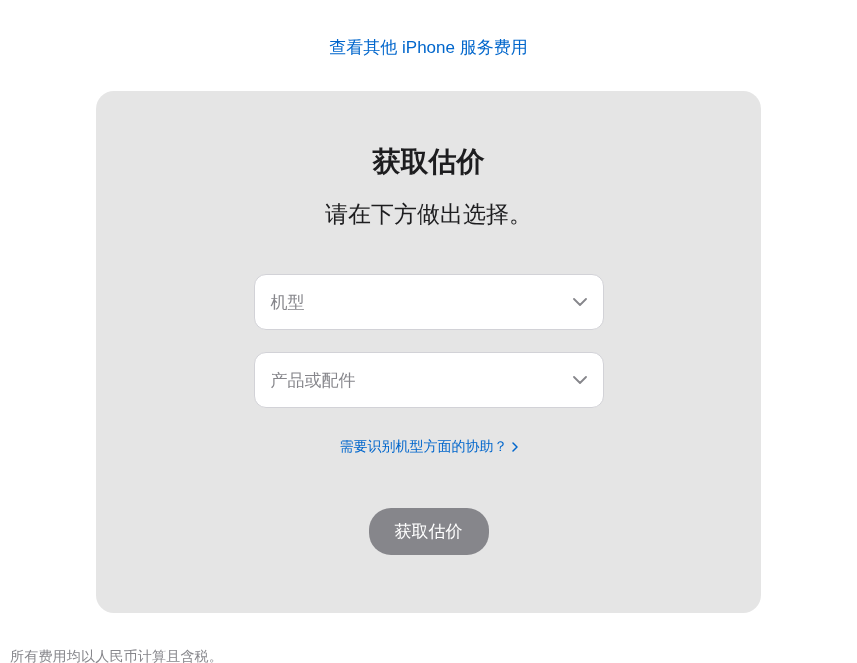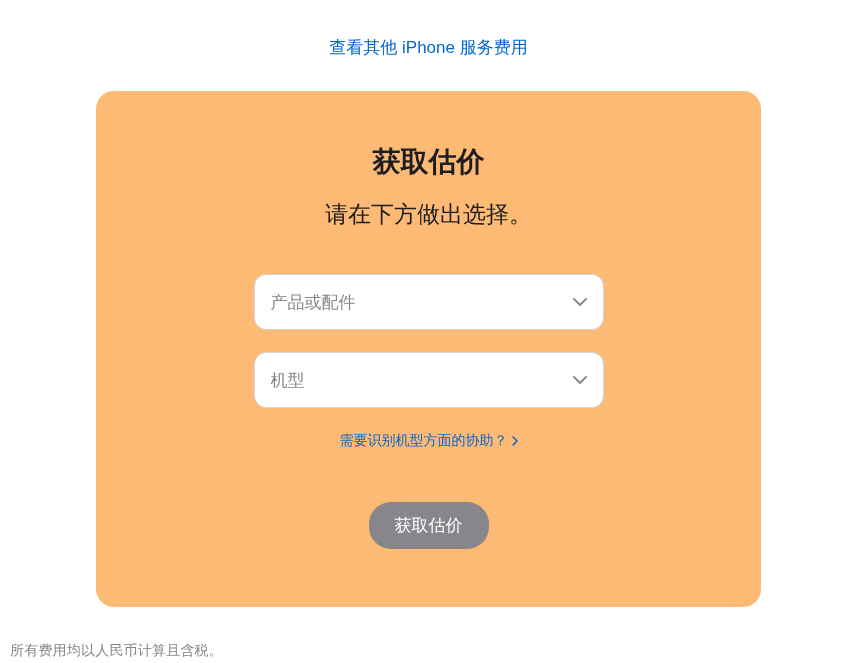--- a/index.html
+++ b/index.html
@@ -21,21 +21,21 @@
     .top-link {
       text-align: center;
       padding: 36px 0 32px;
     }
     .top-link a {
       color: #0066cc;
       text-decoration: none;
       font-size: 17px;
     }
     .card {
-      background: #fdba74;
+      background: #e5e5e5;
       border-radius: 18px;
       width: 665px;
       margin: 0 auto;
       padding: 52px 40px 58px;
       text-align: center;
     }
     .card-title {
       font-size: 28px;
       font-weight: 600;
       color: #1d1d1f;
@@ -77,21 +77,21 @@
     }
     .chevron svg {
       display: block;
     }
     .help-link {
       display: inline-flex;
       align-items: center;
       color: #0066cc;
       text-decoration: none;
       font-size: 14px;
-      margin-top: 2px;
+      margin-top: 8px;
       margin-bottom: 52px;
       gap: 4px;
     }
     .help-chevron {
       display: inline-block;
     }
     .submit-button {
       background: #86868b;
       color: #fff;
       border: none;
@@ -118,32 +118,32 @@
   <div class="top-link">
     <a href="#">查看其他 iPhone 服务费用</a>
   </div>
 
   <div class="card">
     <h2 class="card-title">获取估价</h2>
     <p class="card-subtitle">请在下方做出选择。</p>
 
     <div class="select-wrapper">
       <div class="select-field">
-        <span>产品或配件</span>
+        <span>机型</span>
         <span class="chevron">
           <svg width="14" height="8" viewBox="0 0 14 8">
               <path d="M1 1l6 6 6-6" stroke="#86868b" stroke-width="1.8" fill="none" stroke-linecap="round" stroke-linejoin="round"></path>
             </svg>
         </span>
       </div>
     </div>
 
     <div class="select-wrapper">
       <div class="select-field">
-        <span>机型</span>
+        <span>产品或配件</span>
         <span class="chevron">
           <svg width="14" height="8" viewBox="0 0 14 8">
               <path d="M1 1l6 6 6-6" stroke="#86868b" stroke-width="1.8" fill="none" stroke-linecap="round" stroke-linejoin="round"></path>
             </svg>
         </span>
       </div>
     </div>
 
     <a href="#" class="help-link">
       <span>需要识别机型方面的协助？</span>

